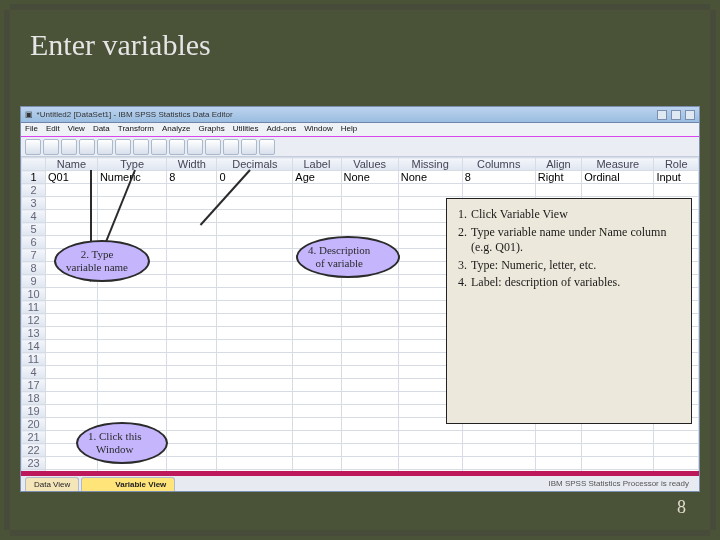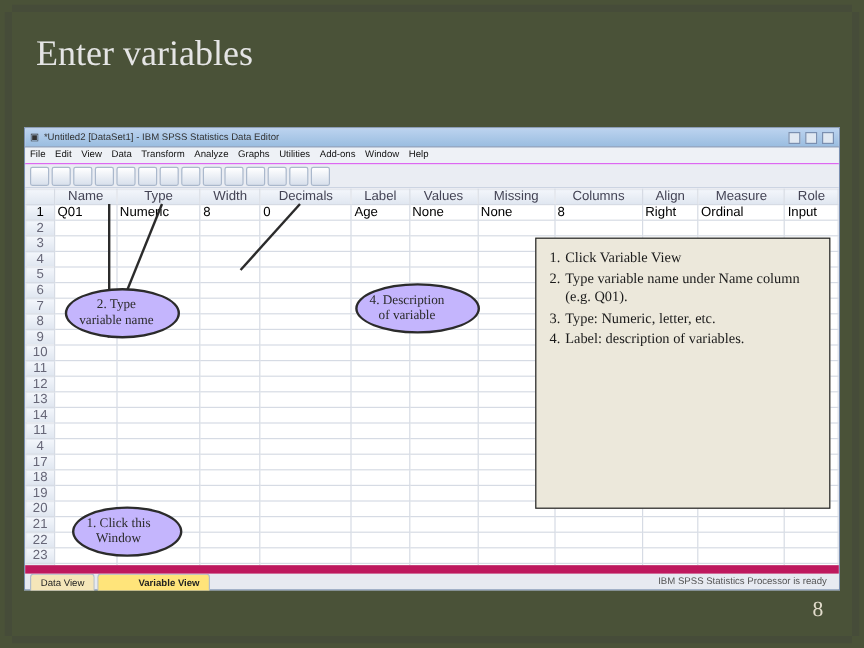--- a/index.html
+++ b/index.html
@@ -103,21 +103,21 @@
     width: 24px;
     color: #667;
   }
   table.spss-grid tr.data td { color:#000; }
 
   .spss-tabbar {
     position: absolute;
     left: 0; right: 0; bottom: 0;
     height: 20px;
     background: #e7eaf1;
-    border-top: 7px solid #be185d;
+    border-top: 5px solid #be185d;
     display: flex; align-items: center;
     padding: 0 4px;
     gap: 2px;
   }
   .tab {
     padding: 2px 8px;
     font-size: 8px;
     border: 1px solid #b0bccc;
     border-bottom: none;
     background: #f5e6b9;
@@ -619,21 +619,21 @@
   <div class="arrow-line" style="left:76px; top:156px; height:78px;"></div>
   <div class="arrow-line" style="left:120px; top:156px; height:120px; transform:rotate(22deg); transform-origin:top;"></div>
   <div class="arrow-line" style="left:235px; top:156px; height:74px; transform:rotate(42deg); transform-origin:top;"></div>
 
   <div class="callout" style="top:226px; left:40px; width:96px; height:42px;">
     <div><span>2. Type</span><br><span>variable name</span></div>
   </div>
   <div class="callout" style="top:222px; left:282px; width:104px; height:42px;">
     <div><span>4. Description</span><br><span>of variable</span></div>
   </div>
-  <div class="callout" style="top:408px; left:46px; width:92px; height:42px;">
+  <div class="callout" style="top:408px; left:62px; width:92px; height:42px;">
     <div><span>1. Click this</span><br><span>Window</span></div>
   </div>
 
   <div class="instructions">
     <ol>
       <li>
           <span class="num">1.</span>
           <span>Click Variable View</span>
         </li>
       <li>

